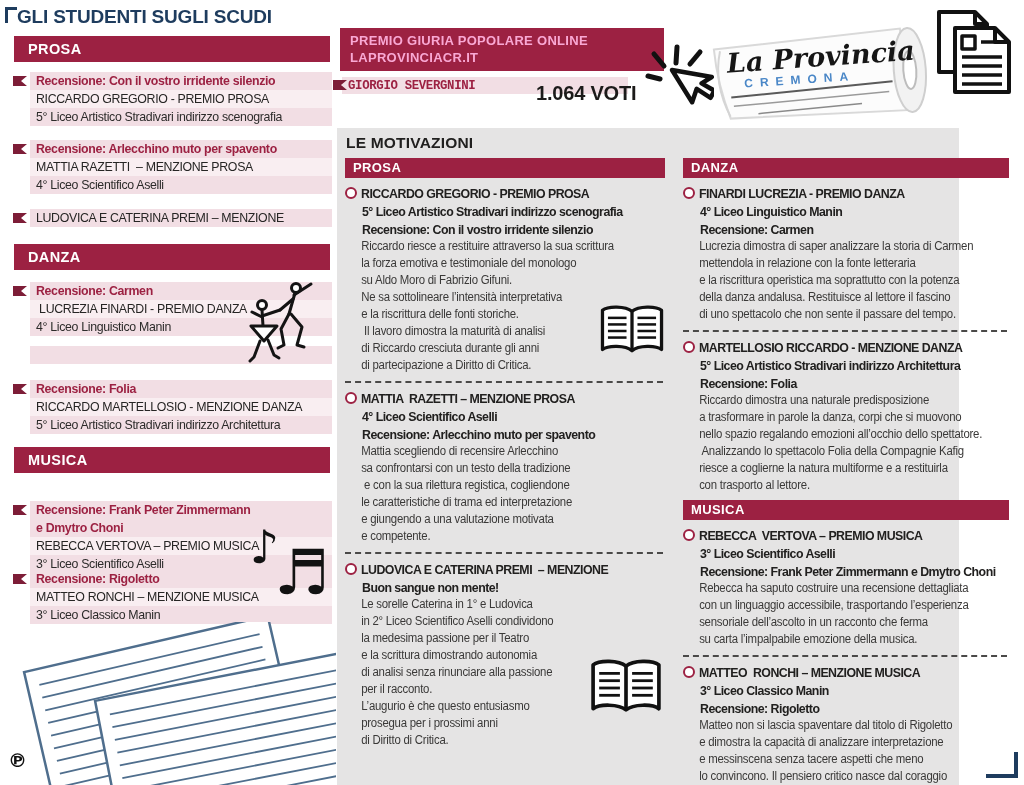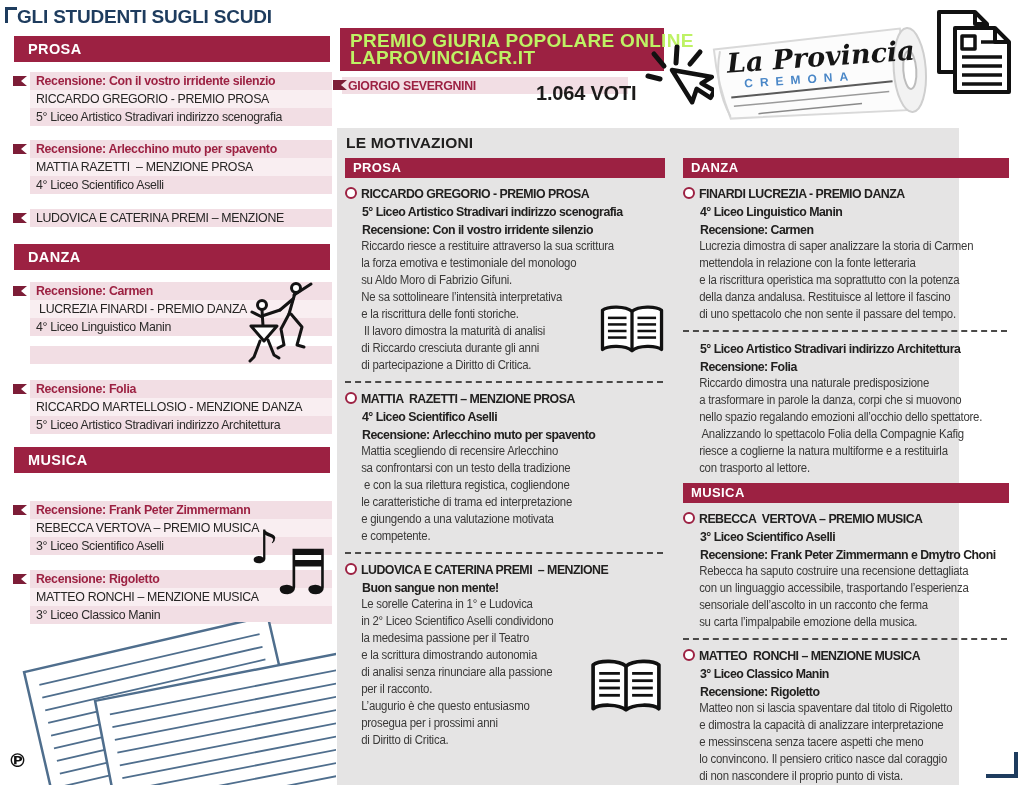--- a/index.html
+++ b/index.html
@@ -33,23 +33,23 @@
             transform:scaleX(.95);transform-origin:0 50%;}
   .row.a{background:var(--pink-a);}
   .row.b{background:var(--pink-b);}
   .row.rev>span{color:var(--maroon);font-weight:bold;}
   .row.name>span{color:#262524;}
   .row.spacer{margin-top:10px;}
   .flag{position:absolute;left:-17px;top:3px;width:15px;height:12px;}
 
   
   .jury-h{position:absolute;left:340px;top:28px;width:324px;background:var(--maroon);
-          color:#bef264;font-weight:bold;font-size:19px;line-height:17px;
+          color:#f9a8d4;font-weight:bold;font-size:13px;line-height:17px;
           padding:4px 0 5px 10px;box-sizing:border-box;letter-spacing:.3px;white-space:pre;}
-  .jury-block{position:absolute;left:342px;top:77px;width:286px;}
+  .jury-block{position:absolute;left:342px;top:77px;width:286px;font-family:Liberation Mono, monospace;}
   .jury-block .row{height:17px;line-height:17px;}
   .votes{position:absolute;left:536px;top:82px;font-size:20px;font-weight:bold;
          color:#1c1b1a;letter-spacing:-.2px;white-space:pre;}
 
   
   .panel{position:absolute;left:337px;top:128px;width:622px;height:657px;background:var(--gray);}
   .mot-title{position:absolute;left:9px;top:6px;font-size:15.5px;font-weight:bold;
              color:#21201f;letter-spacing:.2px;white-space:pre;}
   .mcol{position:absolute;top:30px;}
   .mcol.l{left:8px;width:320px;}
@@ -142,20 +142,21 @@
 
   <div class="sec-h" style="top:447px;">MUSICA</div>
 
   <div class="entry" style="top:501px;">
     <span class="flag">
         <svg width="15" height="12" viewBox="0 0 15 12">
           <polygon points="0,11 0,1 14,1 8,6 14,11" fill="#7d1d37"></polygon>
         </svg>
       </span>
     <div class="row a rev"><span>Recensione: Frank Peter Zimmermann</span></div>
+    <div class="row a rev"><span>e Dmytro Choni</span></div>
     <div class="row b name"><span>REBECCA VERTOVA – PREMIO MUSICA</span></div>
     <div class="row a school"><span>3° Liceo Scientifico Aselli</span></div>
   </div>
 
   <div class="entry" style="top:570px;">
     <span class="flag">
         <svg width="15" height="12" viewBox="0 0 15 12">
           <polygon points="0,11 0,1 14,1 8,6 14,11" fill="#7d1d37"></polygon>
         </svg>
       </span>
@@ -388,20 +389,24 @@
         <div class="mbody">Lucrezia dimostra di saper analizzare la storia di Carmen
 mettendola in relazione con la fonte letteraria
 e la riscrittura operistica ma soprattutto con la potenza
 della danza andalusa. Restituisce al lettore il fascino
 di uno spettacolo che non sente il passare del tempo.</div>
       </div>
 
       <div class="dash"></div>
 
       <div class="mblock">
+        <div class="mh">
+            <span class="bullet"></span>
+            <span class="t">MARTELLOSIO RICCARDO - MENZIONE DANZA</span>
+          </div>
         <div class="msub"><span class="t">5° Liceo Artistico Stradivari indirizzo Architettura</span></div>
         <div class="msub"><span class="t">Recensione: Folia</span></div>
         <div class="mbody">Riccardo dimostra una naturale predisposizione
 a trasformare in parole la danza, corpi che si muovono
 nello spazio regalando emozioni all’occhio dello spettatore.
  Analizzando lo spettacolo Folia della Compagnie Kafig
 riesce a coglierne la natura multiforme e a restituirla
 con trasporto al lettore.</div>
       </div>
 

